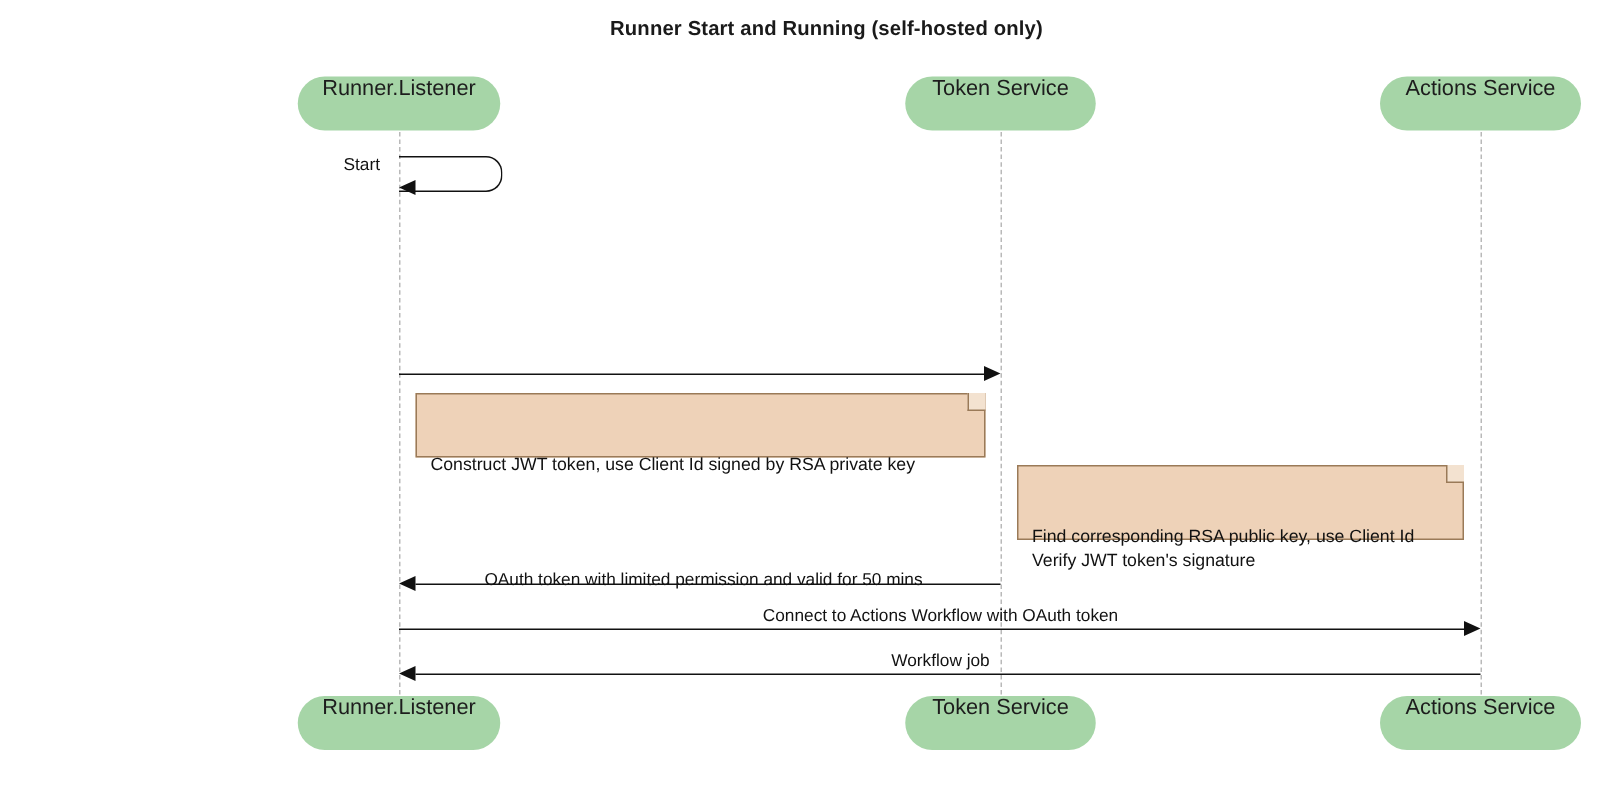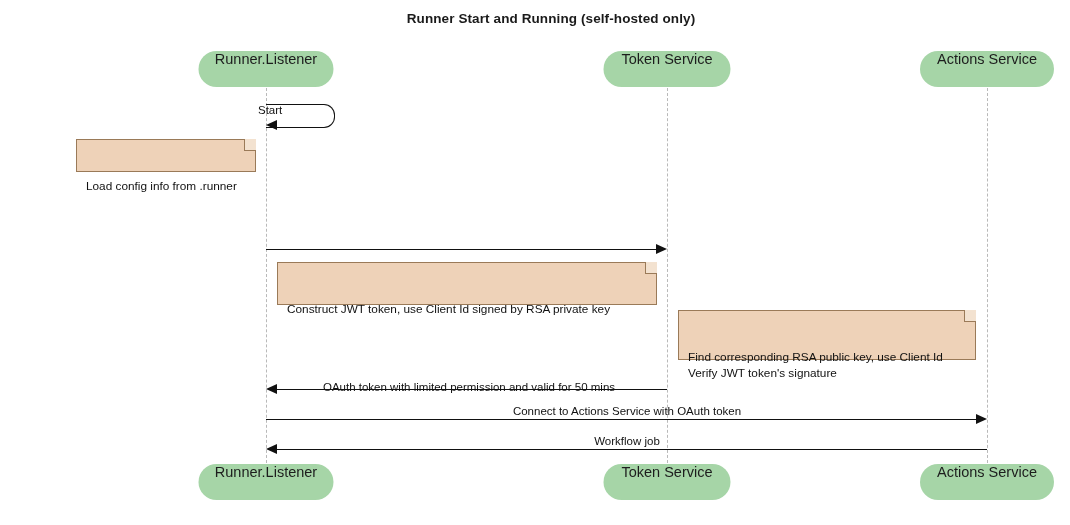--- a/index.html
+++ b/index.html
@@ -144,43 +144,39 @@
   <div class="participant" style="left:266px; top:464px; width:135px;">
     <span>Runner.Listener</span>
   </div>
   <div class="participant" style="left:667px; top:464px; width:127px;">
     <span>Token Service</span>
   </div>
   <div class="participant" style="left:987px; top:464px; width:134px;">
     <span>Actions Service</span>
   </div>
 
-  <div class="msg-label left-anchor" style="left:229px; top:104px;margin-left:29px;">Start</div>
+  <div class="msg-label left-anchor" style="left:229px; top:104px;">Start</div>
   <div class="self-loop" style="left:266px; top:104px; width:68px; height:22px;"></div>
   <div class="arrow-left" style="left:266px; top:120px;"></div>
 
   <div class="msg" style="left:266px; top:249px; width:390px;"></div>
   <div class="arrow-right" style="left:656px; top:243.5px;"></div>
 
   <div class="msg-label" style="left:469px; top:381px;">OAuth token with limited permission and valid for 50 mins</div>
   <div class="msg" style="left:277px; top:389px; width:390px;"></div>
   <div class="arrow-left" style="left:266px; top:383.5px;"></div>
 
-  <div class="msg-label" style="left:627px; top:405px;">Connect to Actions Service with OAuth token</div>
+  <div class="msg-label" style="left:627px; top:405px;">Connect to Actions Workflow with OAuth token</div>
   <div class="msg" style="left:266px; top:419px; width:710px;"></div>
   <div class="arrow-right" style="left:976px; top:413.5px;"></div>
 
   <div class="msg-label" style="left:627px; top:435px;">Workflow job</div>
   <div class="msg" style="left:277px; top:449px; width:710px;"></div>
   <div class="arrow-left" style="left:266px; top:443.5px;"></div>
 
-  <div class="note" style="left:76px; top:139px; width:180px; height:33px;">
-    <span class="note-fold"></span>
-    <span class="note-body">Load config info from .runner</span>
-  </div>
 
 
   <div class="note" style="left:277px; top:262px; width:380px; height:43px;">
     <span class="note-fold"></span>
     <span class="note-body">Construct JWT token, use Client Id signed by RSA private key</span>
   </div>
 
   <div class="note" style="left:678px; top:310px; width:298px; height:50px;">
     <span class="note-fold"></span>
     <span class="note-body">Find corresponding RSA public key, use Client Id

